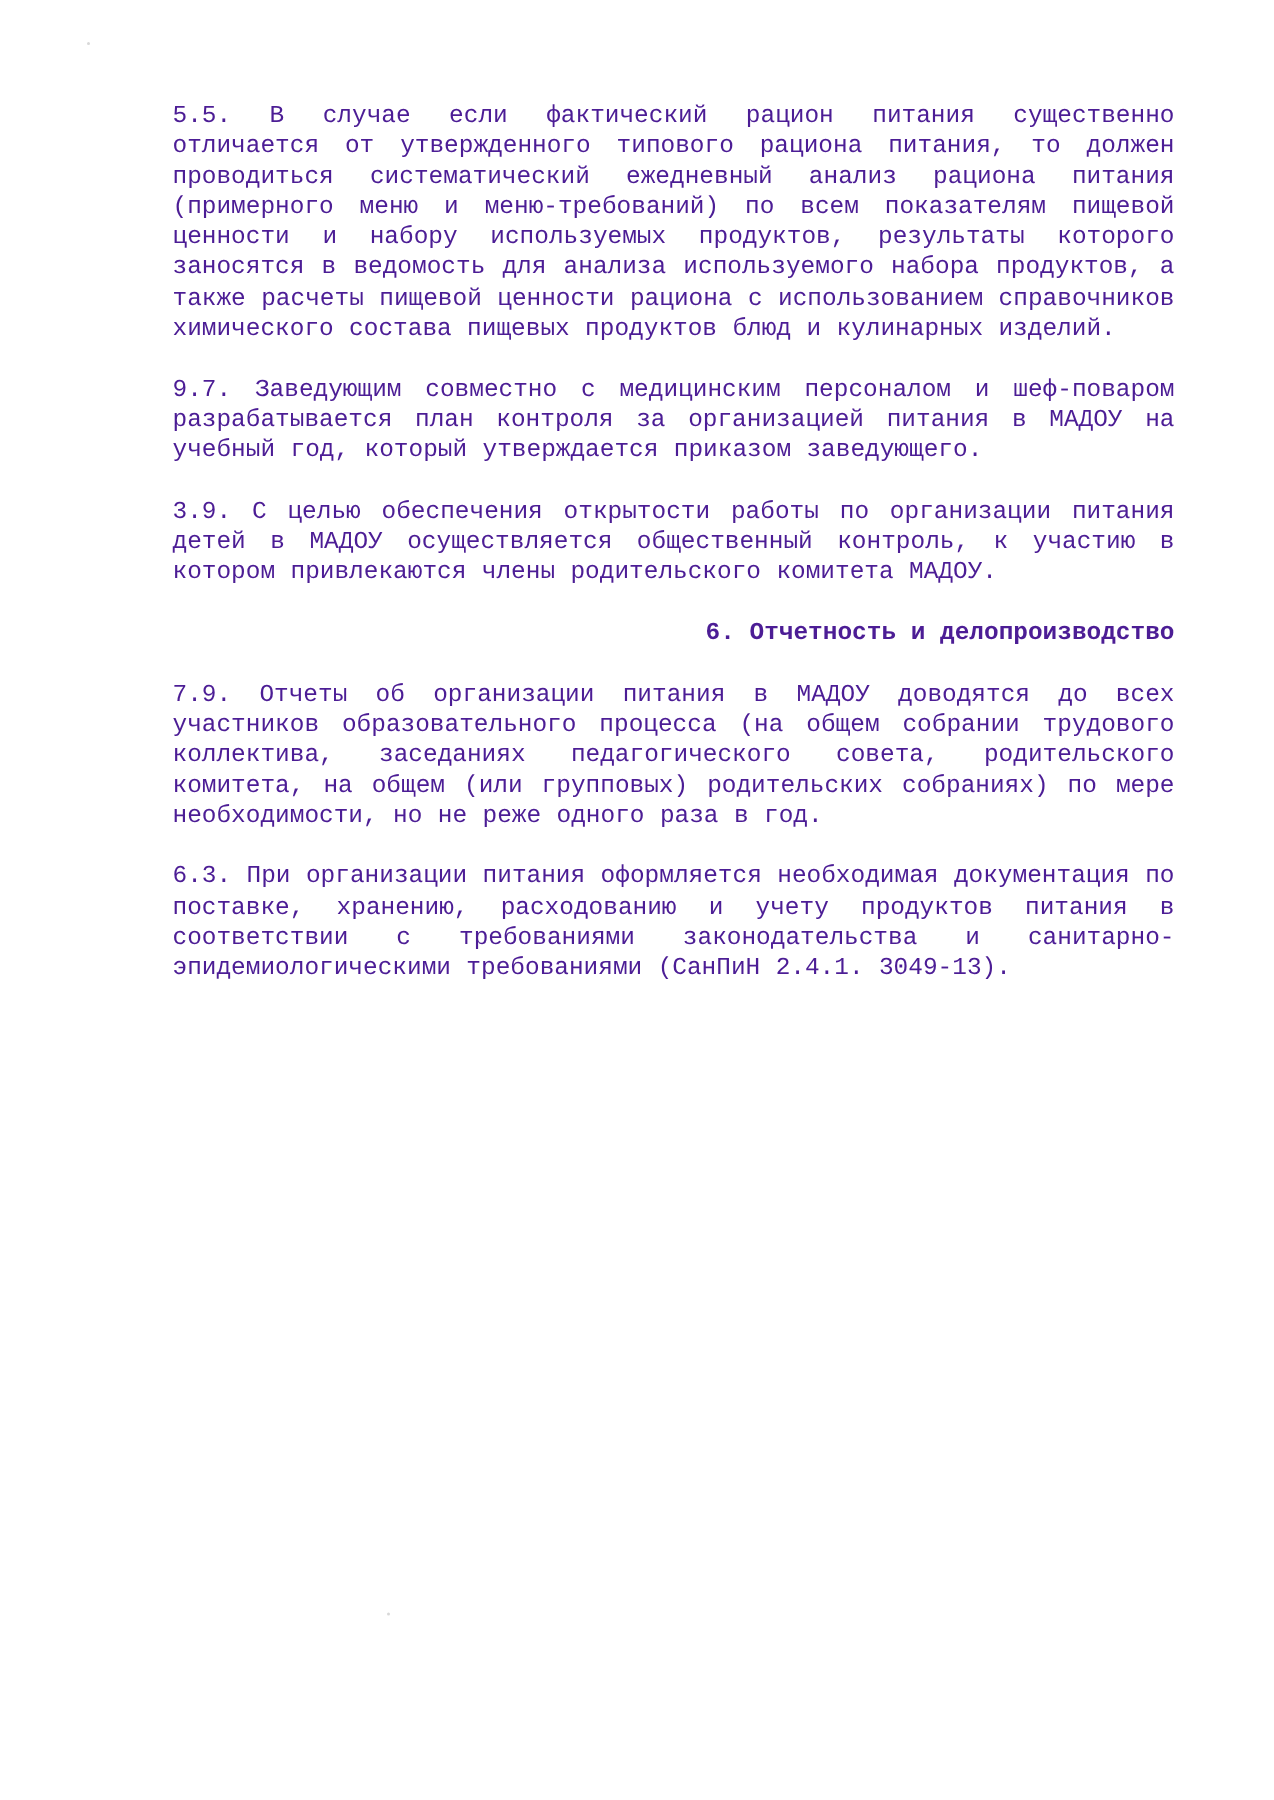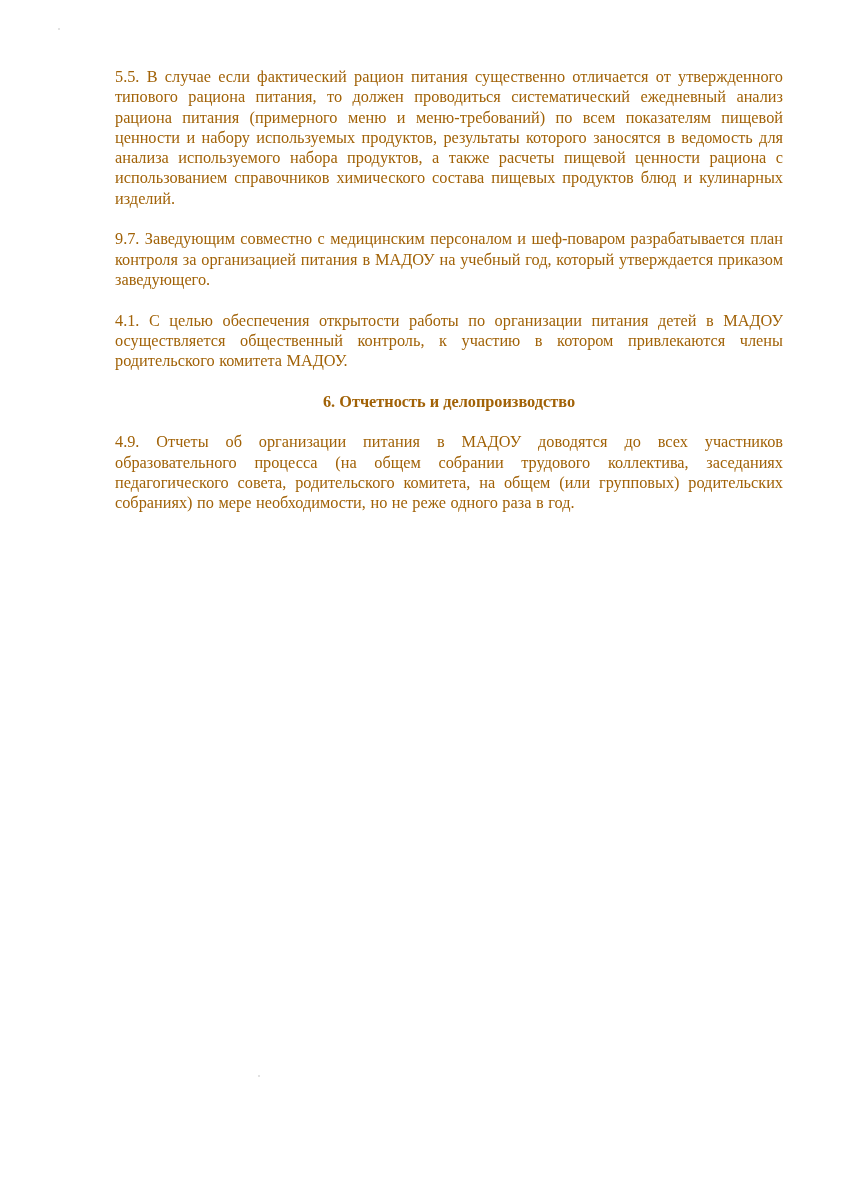--- a/index.html
+++ b/index.html
@@ -2,49 +2,50 @@
 <html><head>
 <meta charset="utf-8">
 <style>
   html, body { margin: 0; padding: 0; background: #ffffff; }
   body { width: 849px; height: 1200px; position: relative; overflow: hidden; }
   .page {
     position: absolute;
     left: 115px;
     top: 67px;
     width: 668px;
-    font-family: Liberation Serif, serif;
+    font-family: Liberation Mono, monospace;
     font-size: 16.3px;
     line-height: 20.3px;
-    color: #a16207;
+    color: #4c1d95;
   }
   .para {
     margin: 0 0 20.3px 0;
     text-align: justify;
     text-align-last: left;
     word-spacing: 0.5px;
   }
   .heading {
     margin: 0 0 20.3px 0;
-    text-align: center;
+    text-align: right;
     font-weight: bold;
     padding-left: 0;
   }
   .speck {
     position: absolute;
     width: 2px; height: 2px;
     background: #d8d8d8;
     border-radius: 50%;
   }
 </style>
 </head>
 <body>
 
 <div class="page">
   <p class="para">5.5. В случае  если фактический рацион питания существенно отличается от утвержденного типового рациона питания, то должен проводиться систематический ежедневный анализ рациона питания (примерного меню и меню-требований) по всем показателям пищевой ценности и набору используемых продуктов, результаты которого заносятся в ведомость для анализа используемого набора продуктов, а также расчеты пищевой ценности рациона с использованием справочников химического состава пищевых продуктов блюд и кулинарных изделий.</p>
   <p class="para">9.7.  Заведующим совместно с медицинским персоналом и шеф-поваром разрабатывается план контроля  за организацией питания в МАДОУ на учебный год, который утверждается приказом  заведующего.</p>
-  <p class="para">4.1. С целью обеспечения открытости работы по организации питания детей в МАДОУ осуществляется общественный контроль, к участию в котором привлекаются члены родительского комитета МАДОУ.</p>
+  <p class="para">3.9. С целью обеспечения открытости работы по организации питания детей в МАДОУ осуществляется общественный контроль, к участию в котором привлекаются члены родительского комитета МАДОУ.</p>
   <p class="heading">6.  Отчетность и  делопроизводство</p>
-  <p class="para">4.9. Отчеты об организации питания в МАДОУ доводятся  до всех участников образовательного процесса (на общем собрании трудового  коллектива, заседаниях педагогического совета, родительского комитета,  на общем (или групповых) родительских собраниях) по мере необходимости,  но не реже одного раза в год.</p>
+  <p class="para">7.9. Отчеты об организации питания в МАДОУ доводятся  до всех участников образовательного процесса (на общем собрании трудового  коллектива, заседаниях педагогического совета, родительского комитета,  на общем (или групповых) родительских собраниях) по мере необходимости,  но не реже одного раза в год.</p>
+  <p class="para">6.3. При организации питания оформляется необходимая документация по поставке, хранению, расходованию и учету продуктов питания в соответствии с требованиями законодательства и санитарно-эпидемиологическими требованиями (СанПиН 2.4.1. 3049-13).</p>
 </div>
 
 <div class="speck" style="left:58px;top:28px;"></div>
 <div class="speck" style="left:258px;top:1075px;"></div>
 
 </body></html>

